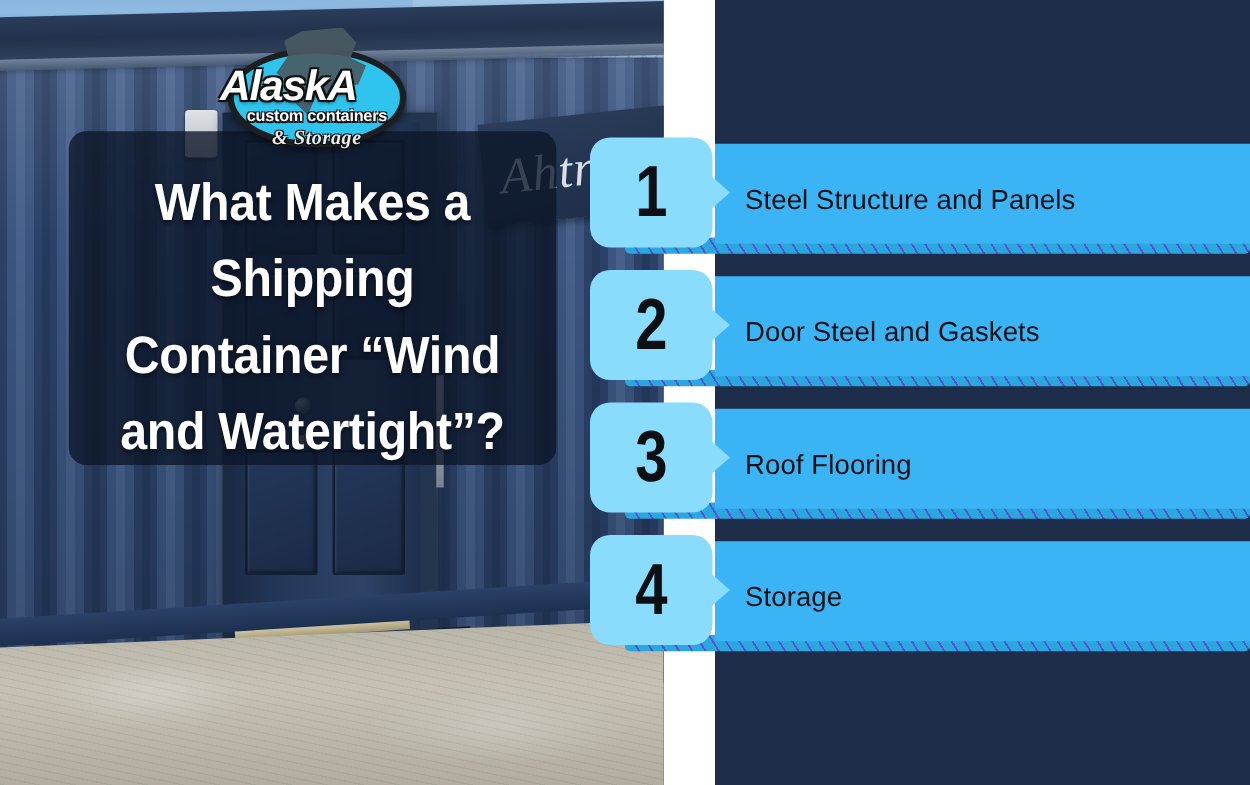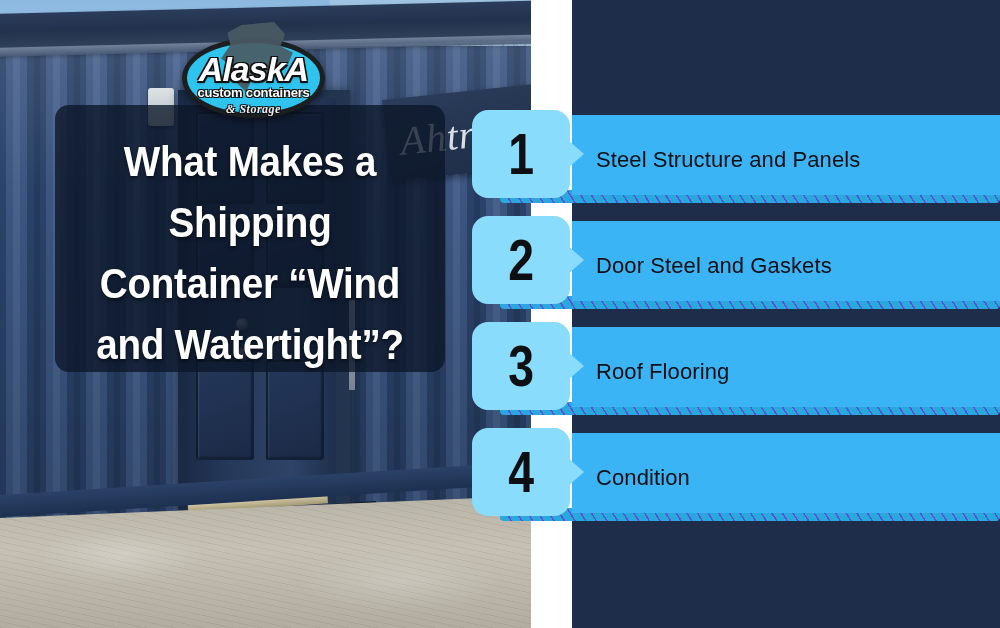--- a/index.html
+++ b/index.html
@@ -146,35 +146,35 @@
     box-shadow:0 3px 6px rgba(0,0,0,.45);
   }
   .logo-map {
     position:absolute; left:42px; top:0px; width:78px; height:76px;
     background:#4a5a63;
     clip-path:polygon(30% 4%,72% 0%,86% 16%,80% 32%,96% 40%,88% 60%,70% 62%,
                       58% 80%,44% 74%,36% 92%,22% 78%,14% 56%,4% 48%,16% 30%,12% 14%);
     opacity:.92;
   }
   .logo-alaska {
-    position:absolute; left:0; top:30px; width:155px; text-align:center;
+    position:absolute; left:0; top:30px; width:155px; 
     font-size:34px; font-weight:bold; font-style:italic; color:#ffffff;
     letter-spacing:-1px; line-height:1;
     text-shadow:-1.5px -1.5px 0 #111, 1.5px -1.5px 0 #111, -1.5px 1.5px 0 #111,
                  1.5px 1.5px 0 #111, 0 2px 3px rgba(0,0,0,.5);
   }
   .logo-sub {
     position:absolute; left:0; top:63px; width:155px; text-align:center;
     font-size:13px; font-weight:bold; color:#ffffff; letter-spacing:-.2px;
     text-shadow:-1px -1px 0 #111, 1px -1px 0 #111, -1px 1px 0 #111, 1px 1px 0 #111;
   }
   .logo-storage {
     position:absolute; left:0; top:80px; width:155px; text-align:center;
     font-family:"Liberation Serif", serif; font-style:italic; font-weight:bold;
-    font-size:12px; color:#e9eef2; letter-spacing:.5px;
+    font-size:16px; color:#e9eef2; letter-spacing:.5px;
     text-shadow:-1px -1px 0 #111, 1px -1px 0 #111, -1px 1px 0 #111, 1px 1px 0 #111;
   }
 
   
   .title-box {
     position:absolute; left:55px; top:105px; width:390px; height:267px;
     background:rgba(12,22,40,.78); border-radius:14px;
   }
   .title-text {
     position:absolute; left:60px; top:132px; width:380px;
@@ -303,16 +303,16 @@
     <div class="row-label">Roof Flooring</div>
   </div>
 
   <div class="row" style="top:425px">
     <div class="row-shadow"></div>
     <div class="row-bar"></div>
     <div class="row-tip"></div>
     <div class="row-badge">
       <span class="row-badge-num">4</span>
     </div>
-    <div class="row-label">Condition</div>
+    <div class="row-label">Storage</div>
   </div>
 
 </div>
 
 </body></html>

